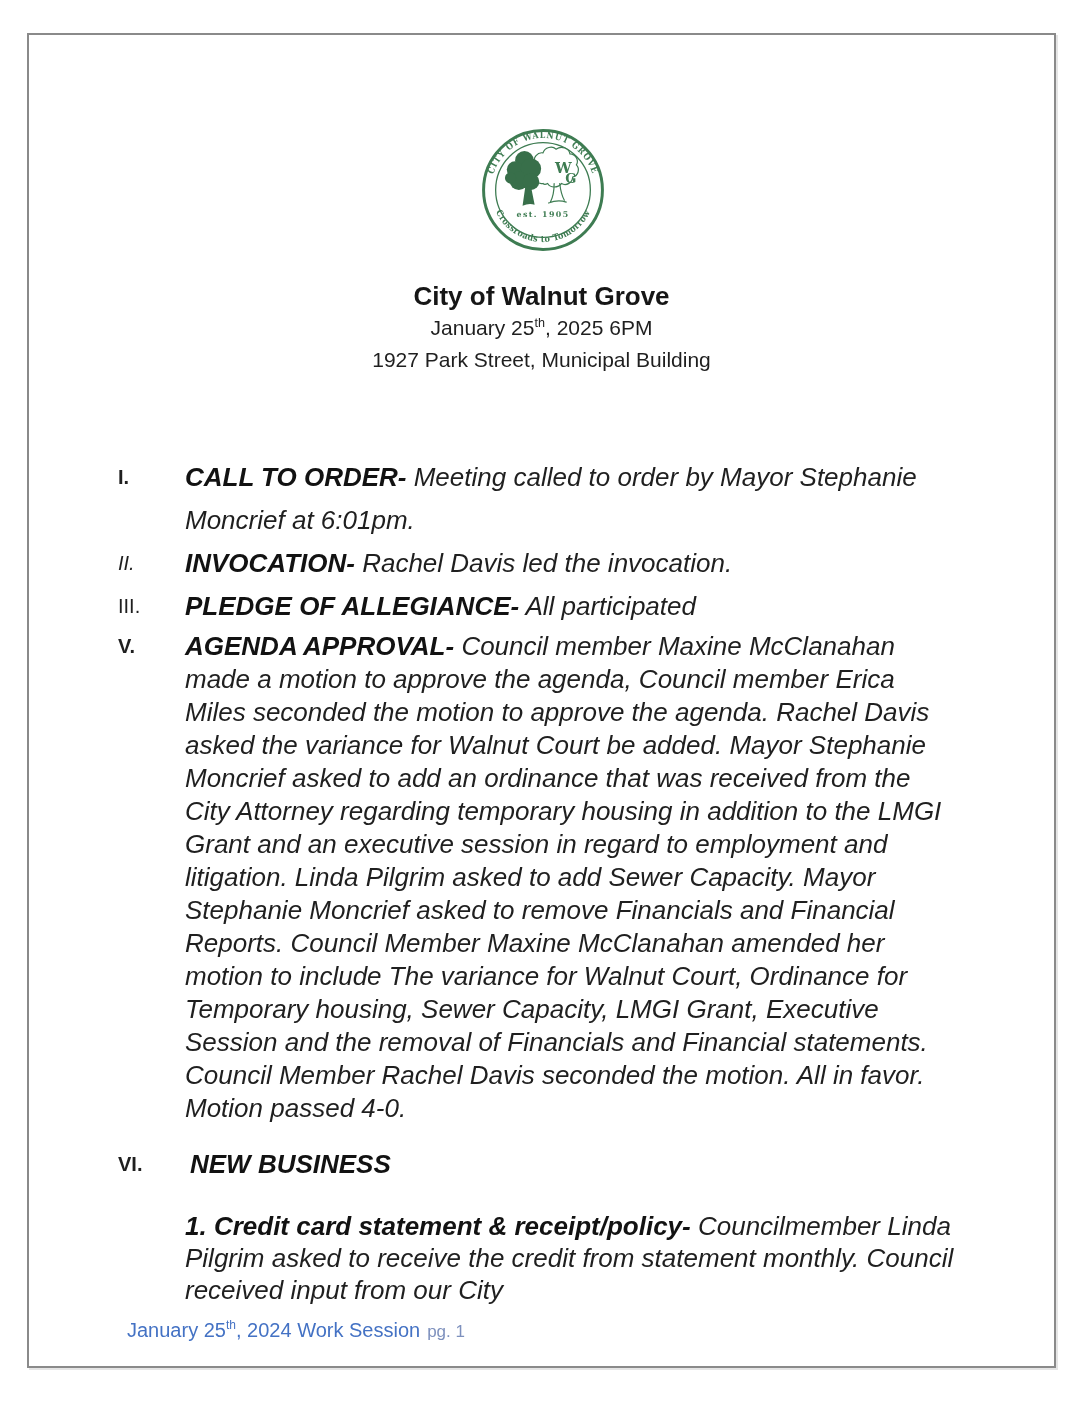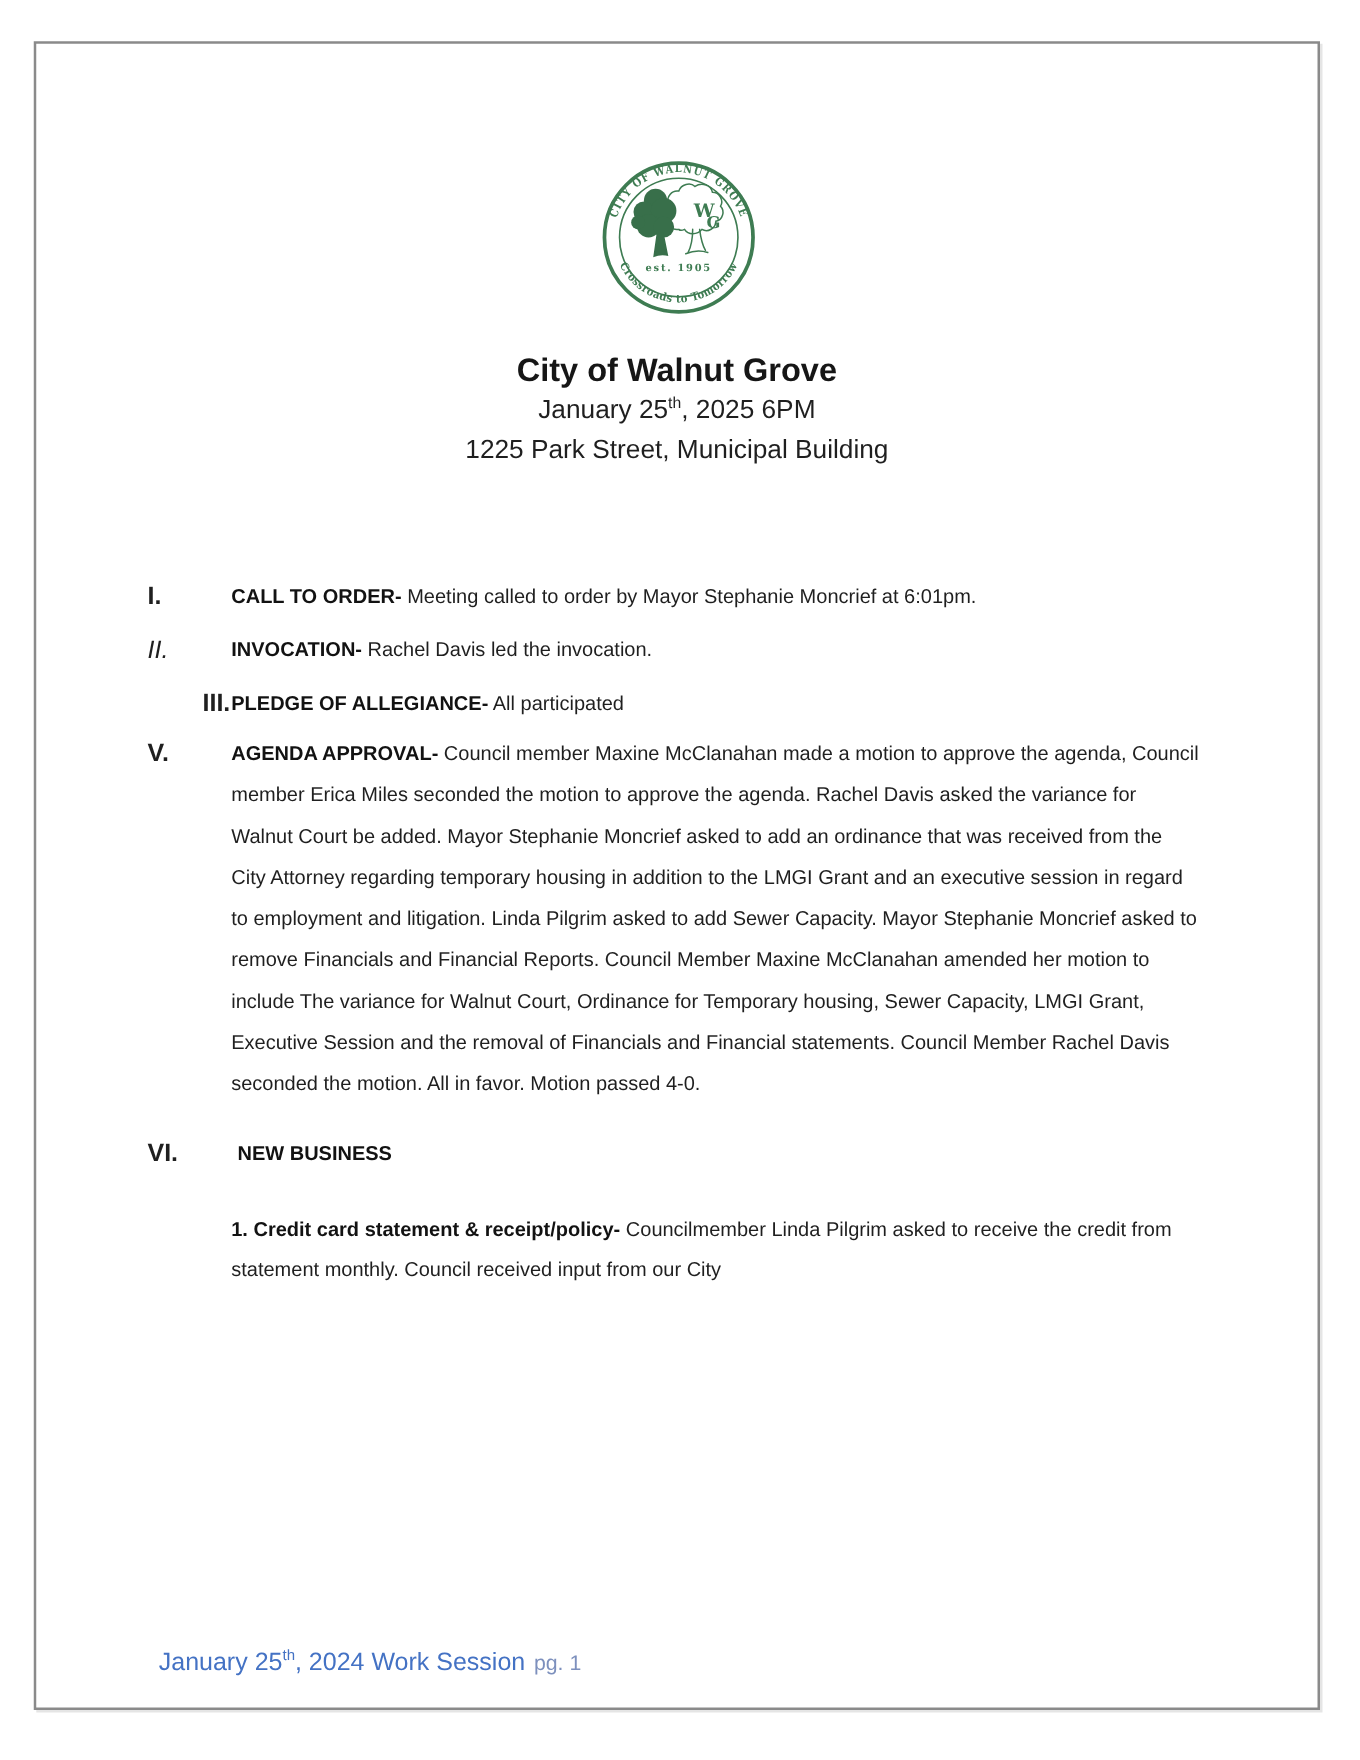--- a/index.html
+++ b/index.html
@@ -66,21 +66,22 @@
   .item {
     display: grid;
     grid-template-columns: 67px 1fr;
     align-items: start;
   }
   .item .num {
     font-weight: 700;
     font-size: 20px;
   }
   .item .body {
-    font-size: 16px;
+    font-size: 26px;
+    font-style: italic;
   }
   .item .label {
     font-weight: 700;
     color: #121212;
   }
   .item.dbl .num, .item.dbl .body { line-height: 43px; }
   .item.half .num, .item.half .body { line-height: 33px; }
   .item.half { margin-top: 2px; }
   .item.newbiz { margin-top: 18px; }
   .item.newbiz .label { padding-left: 5px; }
@@ -146,37 +147,37 @@
     </g>
   </g>
   <text x="83" y="52" font-size="16" font-weight="bold" fill="#3e7c52">W</text>
   <text x="94" y="62" font-size="14" font-weight="bold" fill="#3e7c52">G</text>
   <text x="70" y="99" text-anchor="middle" font-size="8.5" font-weight="bold" letter-spacing="1.5" fill="#3e7c52">est. 1905</text>
 </svg>
 
 <header class="doc-header">
   <h1 class="doc-title">City of Walnut Grove</h1>
   <div class="doc-subline"><span>January 25</span><sup class="th">th</sup><span>, 2025 6PM</span></div>
-  <div class="doc-subline">1225 Park Street, Municipal Building</div>
+  <div class="doc-subline">1927 Park Street, Municipal Building</div>
 </header>
 
 <main class="minutes">
 
   <div class="item dbl">
     <span class="num" style="font-weight: 700;">I.</span>
     <div class="body"><span class="label">CALL TO ORDER-</span><span> Meeting called to order by Mayor Stephanie Moncrief at 6:01pm.</span></div>
   </div>
 
   <div class="item dbl">
     <span class="num" style="font-weight: 400; font-style: italic;">II.</span>
     <div class="body"><span class="label">INVOCATION-</span><span> Rachel Davis led the invocation.</span></div>
   </div>
 
   <div class="item dbl">
-    <span class="num" style="font-weight: 700; margin-left: 44px;">III.</span>
+    <span class="num" style="font-weight: 400;">III.</span>
     <div class="body"><span class="label">PLEDGE OF ALLEGIANCE-</span><span> All participated</span></div>
   </div>
 
 
   <div class="item half">
     <span class="num" style="font-weight: 700;">V.</span>
     <div class="body"><span class="label">AGENDA APPROVAL-</span><span> Council member Maxine McClanahan made a motion to approve the agenda, Council member Erica Miles seconded the motion to approve the agenda. Rachel Davis asked the variance for Walnut Court be added. Mayor Stephanie Moncrief asked to add an ordinance that was received from the City Attorney regarding temporary housing in addition to the LMGI Grant and an executive session in regard to employment and litigation. Linda Pilgrim asked to add Sewer Capacity. Mayor Stephanie Moncrief asked to remove Financials and Financial Reports. Council Member Maxine McClanahan amended her motion to include The variance for Walnut Court, Ordinance for Temporary housing, Sewer Capacity, LMGI Grant, Executive Session and the removal of Financials and Financial statements. Council Member Rachel Davis seconded the motion. All in favor. Motion passed 4-0.</span></div>
   </div>
 
   <div class="item dbl newbiz">

